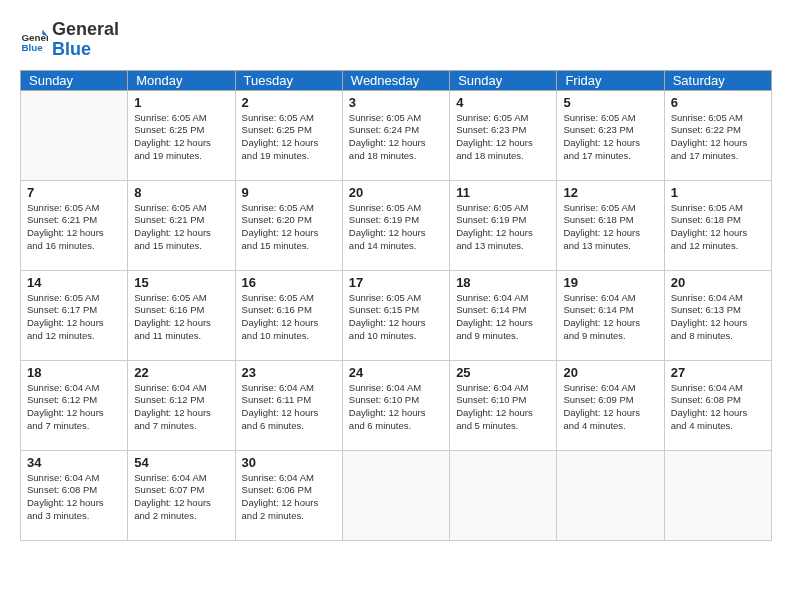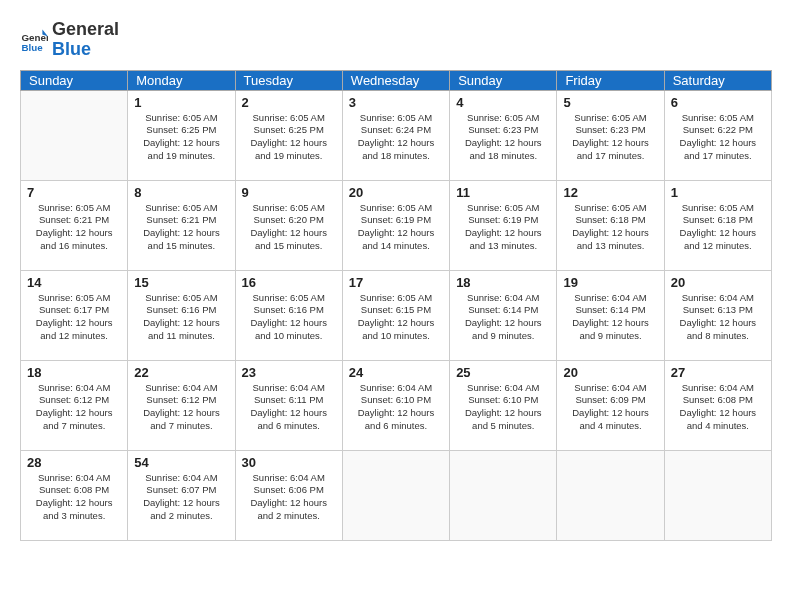--- a/index.html
+++ b/index.html
@@ -71,21 +71,20 @@
       font-size: 13px;
       font-weight: bold;
       color: #222;
       display: block;
       margin-bottom: 2px;
     }
     .day-info {
       font-size: 9.5px;
       color: #333;
       line-height: 1.35;
-      text-align: center;
     }
   </style>
 </head>
 <body>
 
 <div class="header">
   <div class="logo">
     <svg class="logo-icon" viewBox="0 0 40 40">
       <text x="2" y="22" font-size="14" font-weight="bold" fill="#333">General</text>
       <text x="2" y="36" font-size="14" font-weight="bold" fill="#1a6fc4">Blue</text>
@@ -306,21 +305,21 @@
         <td>
           <span class="day-number">27</span>
           <div class="day-info" style="white-space: pre-line;">Sunrise: 6:04 AM
 Sunset: 6:08 PM
 Daylight: 12 hours
 and 4 minutes.</div>
         </td>
       </tr>
       <tr>
         <td>
-          <span class="day-number">28</span>
+          <span class="day-number">34</span>
           <div class="day-info" style="white-space: pre-line;">Sunrise: 6:04 AM
 Sunset: 6:08 PM
 Daylight: 12 hours
 and 3 minutes.</div>
         </td>
         <td>
           <span class="day-number">54</span>
           <div class="day-info" style="white-space: pre-line;">Sunrise: 6:04 AM
 Sunset: 6:07 PM
 Daylight: 12 hours

